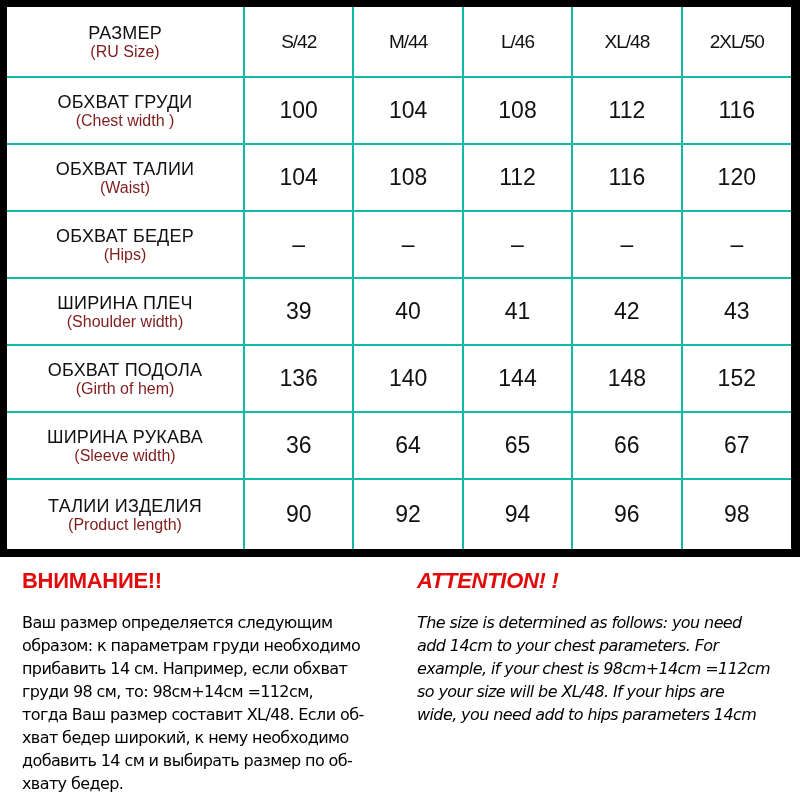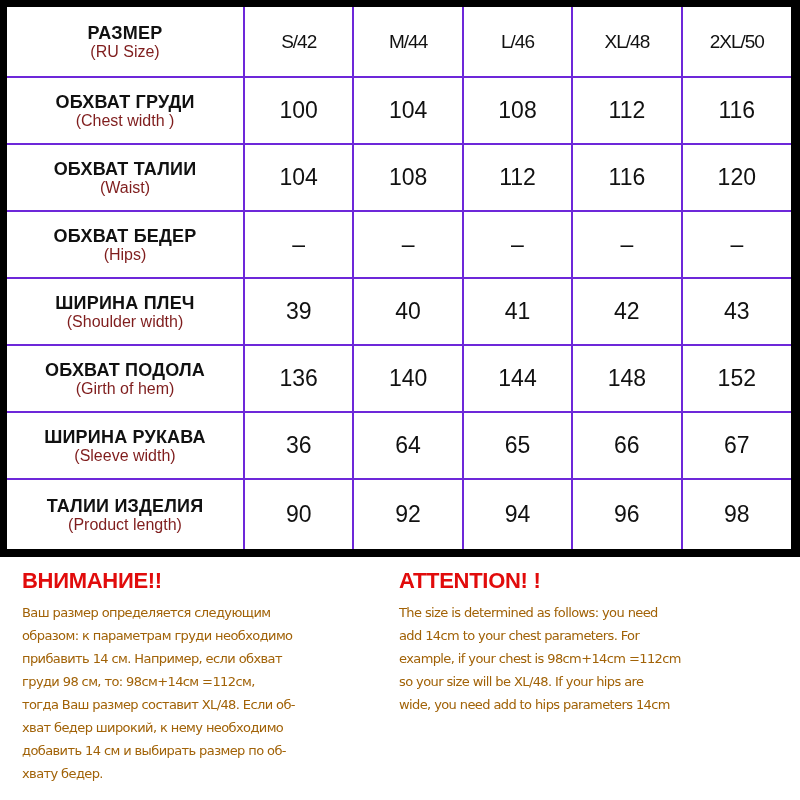--- a/index.html
+++ b/index.html
@@ -9,47 +9,47 @@
       background: #000;
     }
     .table-wrap {
       position: absolute; left: 7px; top: 7px; width: 784px; height: 542px;
       background: #fff;
     }
     table.size-table {
       border-collapse: collapse; width: 784px; height: 542px; table-layout: fixed;
     }
     table.size-table td {
-      border: 2px solid #6d28d9; text-align: center; vertical-align: middle;
+      border: 2px solid #14b8a6; text-align: center; vertical-align: middle;
       padding: 0; color: #111;
       font-family: "Liberation Sans", sans-serif;
     }
     table.size-table tr:first-child td { border-top: none; }
     table.size-table tr:last-child td { border-bottom: none; }
     table.size-table td:first-child { border-left: none; }
     table.size-table td:last-child { border-right: none; border-radius: 20px; }
     .col-label { width: 234px; }
     .col-size { width: 108px; }
-    .ru-label { font-weight: bold; font-size: 18px; line-height: 20px; letter-spacing: 0.2px; }
+    .ru-label { font-weight: normal; font-size: 18px; line-height: 20px; letter-spacing: 0.2px; }
     .en-label { font-size: 16px; line-height: 18px; color: #7f1d1d; }
     .cell-val { font-size: 23px; color: #1a1a1a; }
     .size-head { font-size: 19px; color: #1a1a1a; letter-spacing: -1px; }
     .notes {
       position: absolute; top: 567px; left: 0; width: 800px; height: 233px;
     }
     .note { position: absolute; top: 0; }
     .note-ru { left: 22px; width: 390px; }
-    .note-en { left: 399px; width: 383px; }
+    .note-en { left: 417px; width: 383px; font-style: italic; }
     .note-title {
       color: #e10b0b; font-weight: bold; font-size: 22px; line-height: 28px;
       font-family: "Liberation Sans", sans-serif; letter-spacing: -0.3px;
     }
     .note-body {
-      color: #a16207; font-size: 13px; line-height: 23px;
-      font-family: "DejaVu Sans", sans-serif; margin-top: 6px;
+      color: #000000; font-size: 16px; line-height: 23px;
+      font-family: "DejaVu Sans", sans-serif; margin-top: 16px;
       letter-spacing: -0.6px;
     }
     .note-body span { display: block; white-space: nowrap; }
   </style>
 </head>
 <body>
 
 <div class="frame"></div>
 <div class="table-wrap">
   <table class="size-table">

